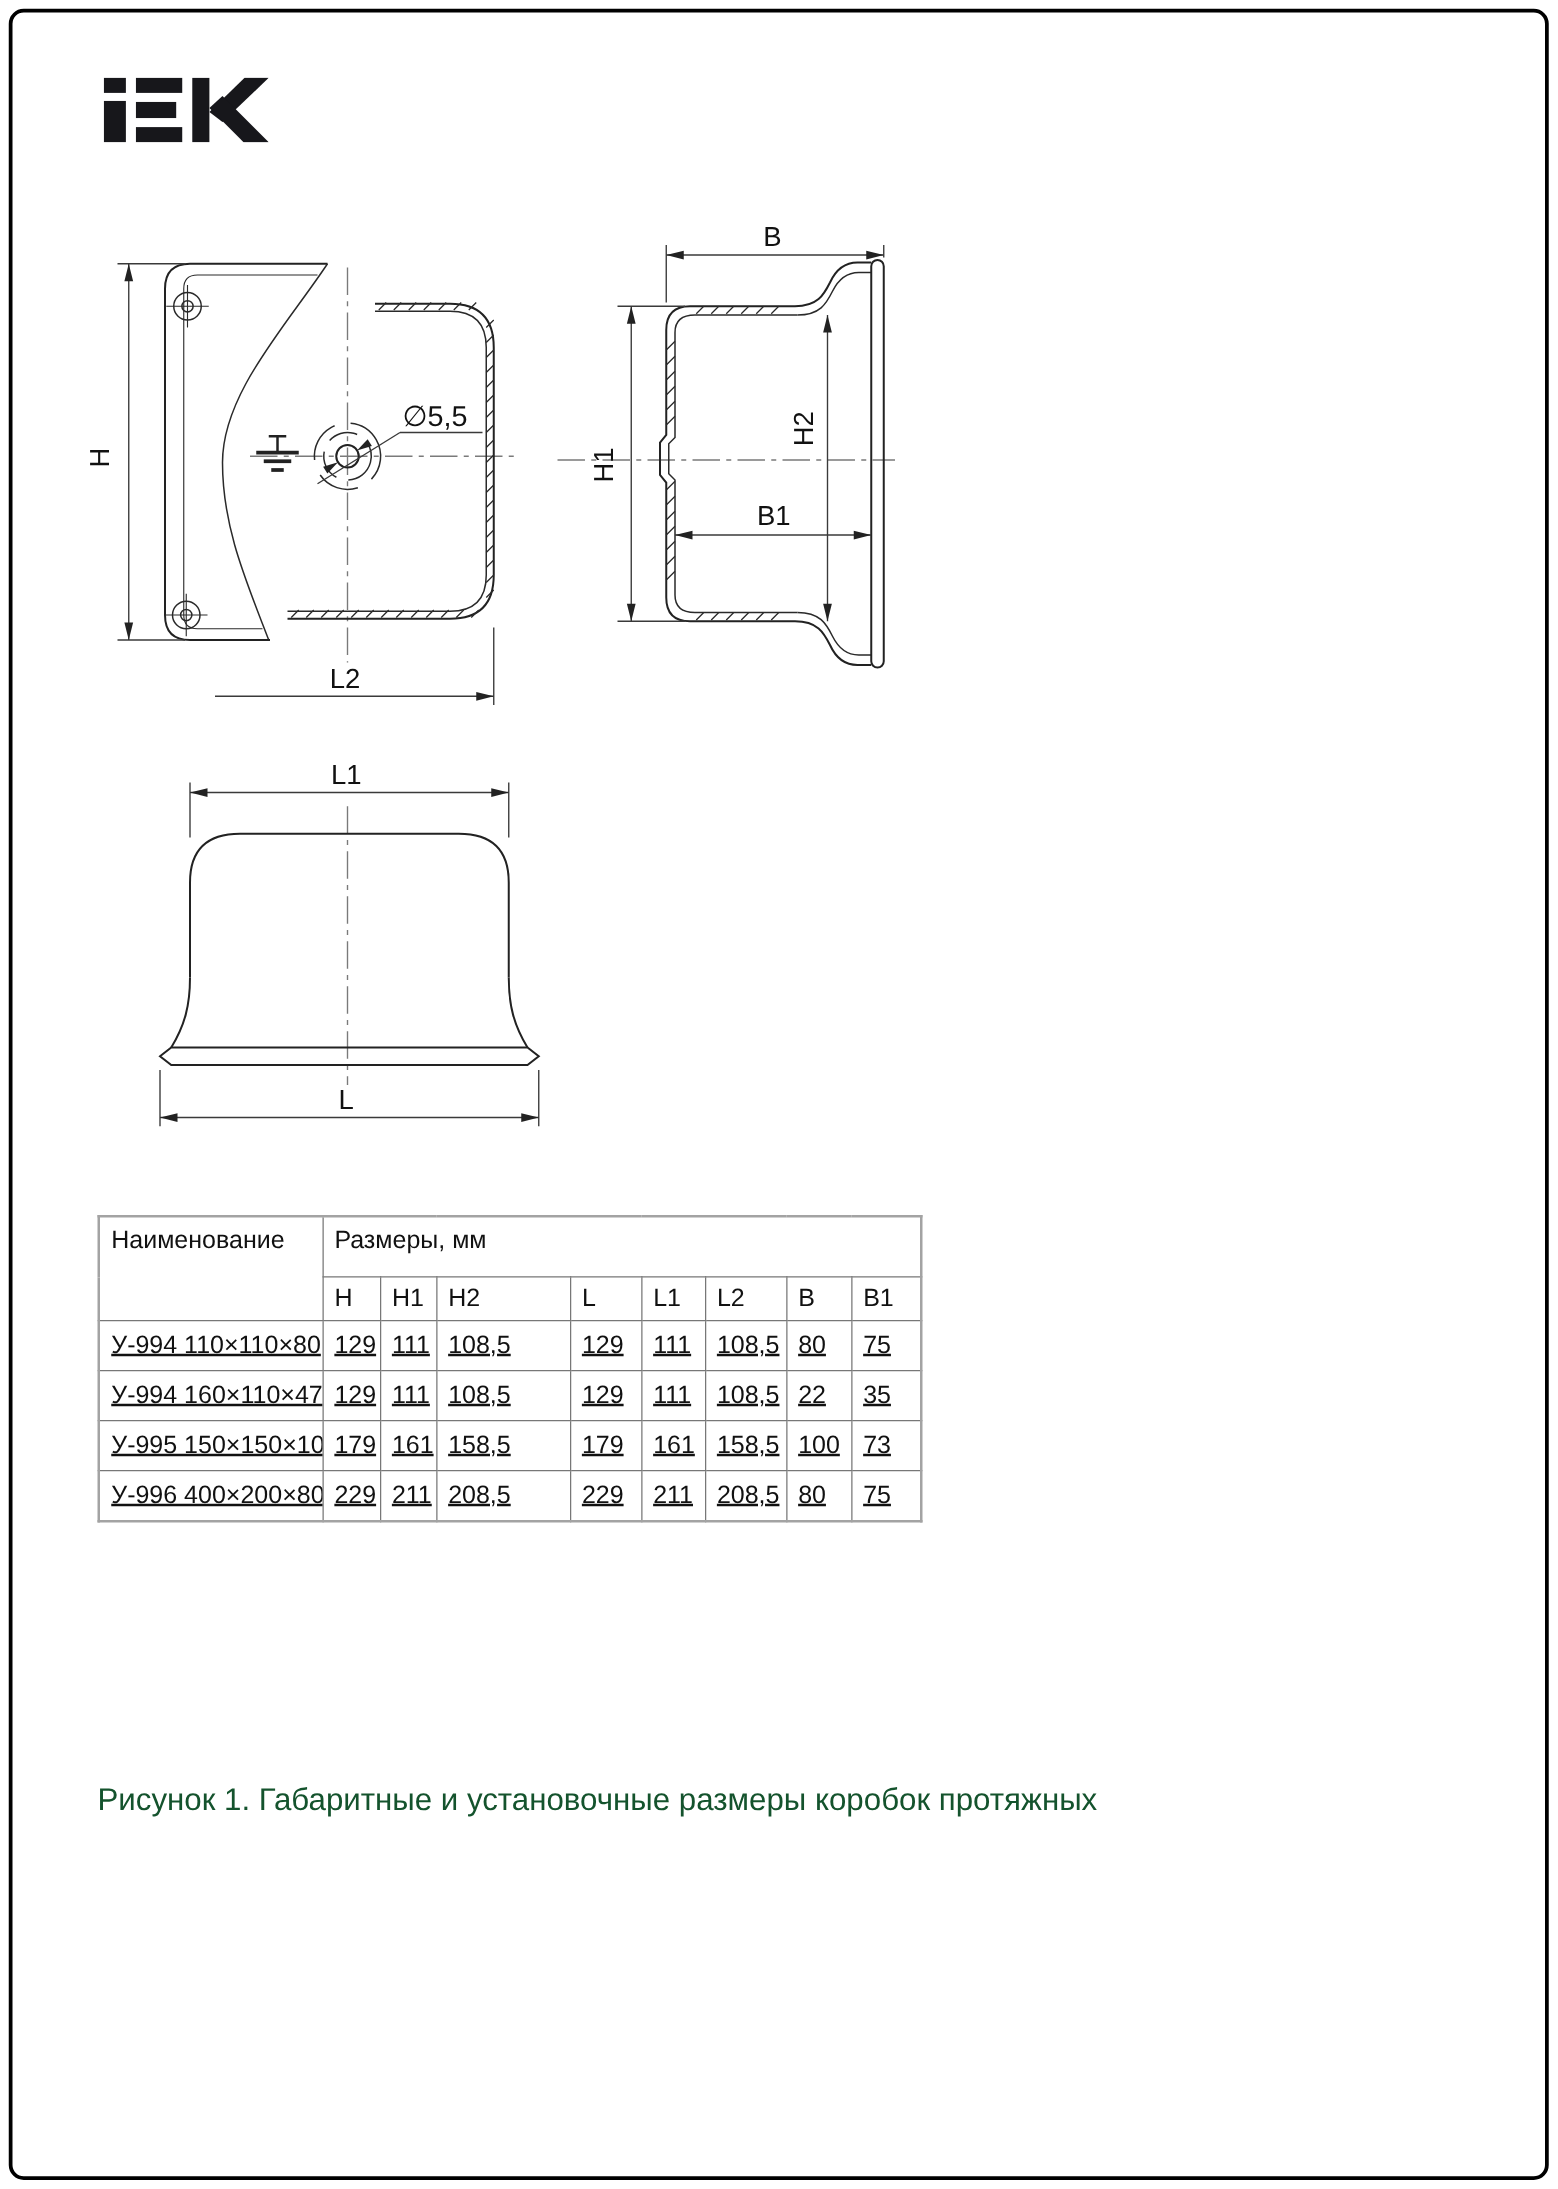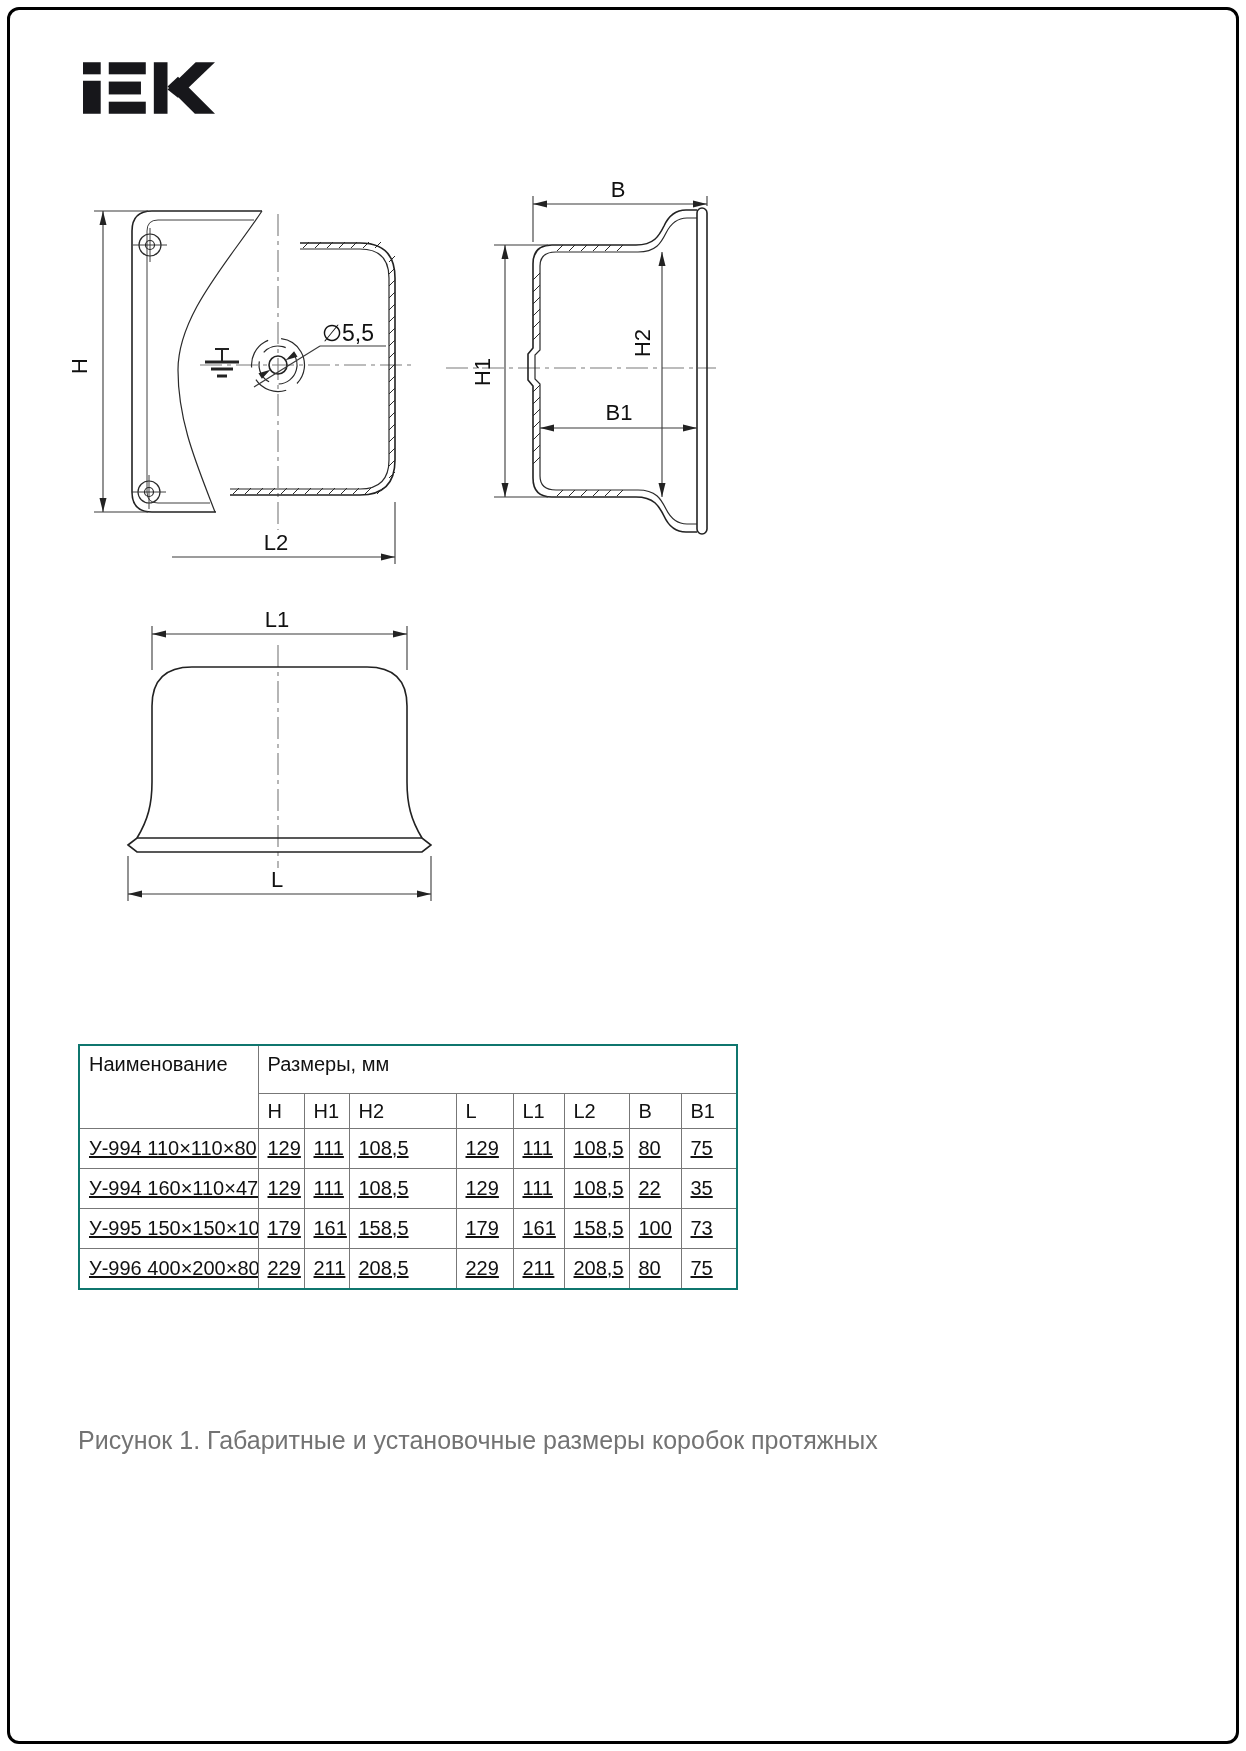--- a/index.html
+++ b/index.html
@@ -11,28 +11,28 @@
   .drawing{position:absolute;left:0;top:0;width:1246px;height:1751px;}
   .dim-label{font:22px "Liberation Sans",sans-serif;fill:#111;}
   .dia-label{font:23px "Liberation Sans","DejaVu Sans",sans-serif;fill:#111;}
   .obj{stroke:#222;stroke-width:1.6;fill:none;}
   .obj2{stroke:#2a2a2a;stroke-width:1.2;fill:none;}
   .tick{stroke:#2a2a2a;stroke-width:1;fill:none;}
   .dim{stroke:#3a3a3a;stroke-width:1.1;fill:none;}
   .arrow{fill:#222;stroke:none;}
   .cl{stroke:#7a7a7a;stroke-width:1.1;fill:none;stroke-dasharray:22 5 4 5;}
   .thin{stroke:#2a2a2a;stroke-width:0.9;fill:none;}
-  .dims{position:absolute;left:78px;top:1044px;width:658px;border-collapse:collapse;
+  .dims{position:absolute;left:78px;top:972px;width:658px;border-collapse:collapse;
         table-layout:fixed;font:20px "Liberation Sans",sans-serif;color:#111;
-        border:2px solid #0f766e;}
+        border:2px solid #a3a3a3;}
   .dims td{border:1px solid #777;padding:0 2px 0 9px;vertical-align:middle;overflow:hidden;white-space:nowrap;}
   .dims tr.r1 td{height:40px;vertical-align:top;padding-top:7px;}
   .dims tr.r2 td{height:34px;}
   .dims tr.dr td{height:39px;text-decoration:underline;}
-  .caption{position:absolute;left:78px;top:1426px;font-size:25px;color:#737373;}
+  .caption{position:absolute;left:78px;top:1426px;font-size:25px;color:#14532d;}
 </style>
 </head>
 <body>
 
 <div class="page">
   <div class="frame"></div>
 
   <div class="logo">
     <svg width="132" height="52" viewBox="0 0 164 64">
       <g fill="#17171b">

